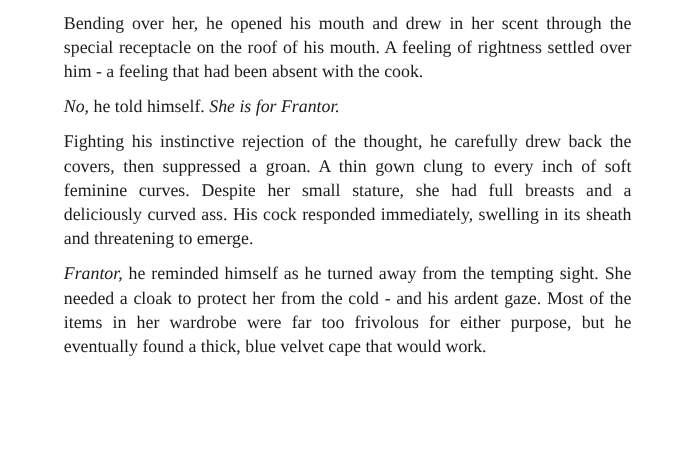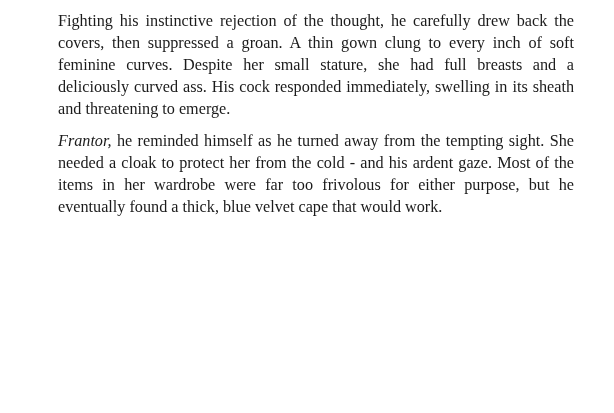--- a/index.html
+++ b/index.html
@@ -38,19 +38,21 @@
   }
   .para:last-child {
     margin-bottom: 12px;
   }
 </style>
 </head>
 <body>
 
 <div class="page">
 
+  <p class="para">Bending over her, he opened his mouth and drew in her scent through the special receptacle on the roof of his mouth. A feeling of rightness settled over him - a feeling that had been absent with the cook.</p>
 
+  <p class="para"><span class="ital">No,</span><span class="rom"> he told himself. </span><span class="ital">She is for Frantor.</span></p>
 
   <p class="para">Fighting his instinctive rejection of the thought, he carefully drew back the covers, then suppressed a groan. A thin gown clung to every inch of soft feminine curves. Despite her small stature, she had full breasts and a deliciously curved ass. His cock responded immediately, swelling in its sheath and threatening to emerge.</p>
 
   <p class="para"><span class="ital">Frantor,</span><span class="rom"> he reminded himself as he turned away from the tempting sight. She needed a cloak to protect her from the cold - and his ardent gaze. Most of the items in her wardrobe were far too frivolous for either purpose, but he eventually found a thick, blue velvet cape that would work.</span></p>
 
 </div>
 
 </body></html>

